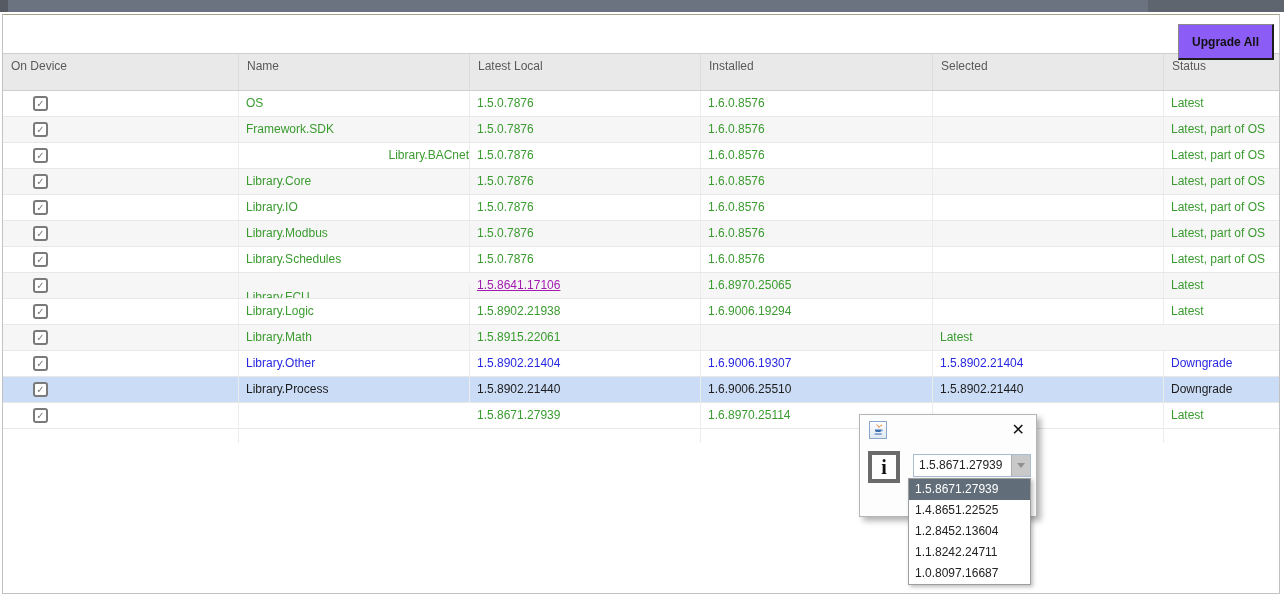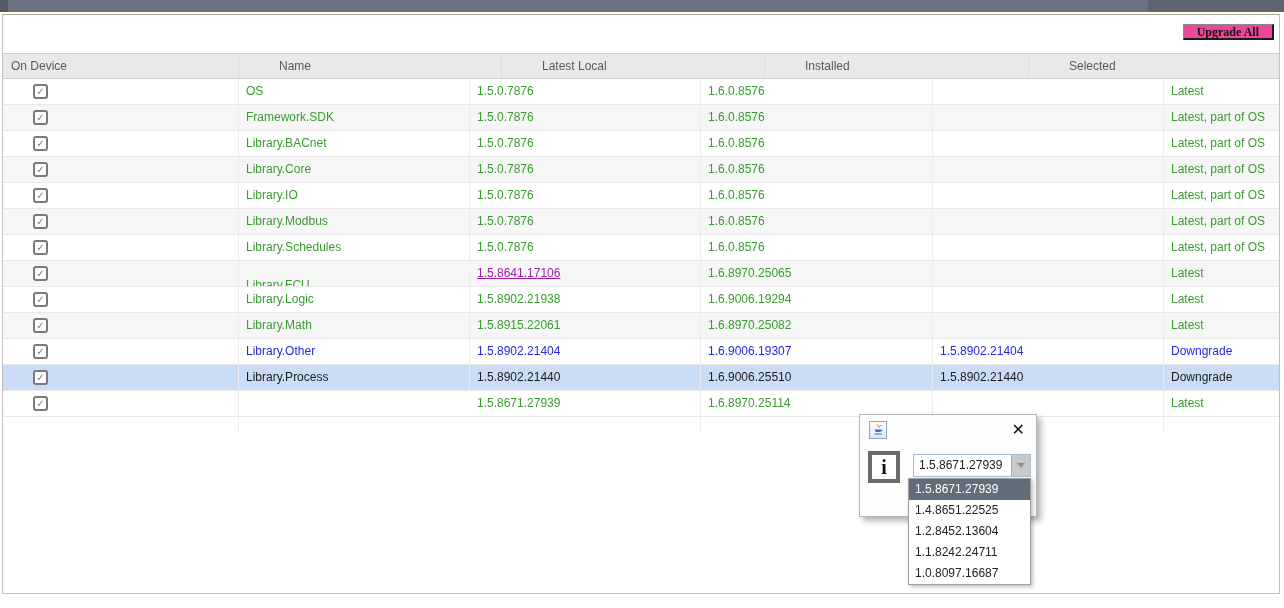--- a/index.html
+++ b/index.html
@@ -9,29 +9,29 @@
   
   .topbar { position:absolute; left:0; top:0; width:1284px; height:12px; background:#6b7380; }
   .topbar .seg-left  { position:absolute; left:0; top:0; width:8px; height:12px; background:#565b63; }
   .topbar .seg-right { position:absolute; right:0; top:0; width:136px; height:12px; background:#5e656e; }
 
   
   .frame { position:absolute; left:2px; top:14px; width:1278px; height:580px;
            background:#fff; border:1px solid #c2c2c2; border-top:1px solid #a8a489; }
 
   .toolbar { position:relative; height:38px; }
-  .upgrade-all { position:absolute; right:5px; top:9px; height:16px; padding:0 13px;
-                 background:#ec4899; color:#111; font-weight:bold; font-size:12px;
-                 font-family:Liberation Serif, serif;
+  .upgrade-all { position:absolute; right:5px; top:9px; height:36px; padding:0 13px;
+                 background:#8b5cf6; color:#111; font-weight:bold; font-size:12px;
+                 font-family:Liberation Sans, sans-serif;
                  border:1px solid #8a8a8a; border-right:2px solid #1c1c1c; border-bottom:2px solid #1c1c1c;
                  cursor:pointer; }
 
   
   .thead { display:grid; grid-template-columns:236px 231px 231px 232px 231px auto;
-           height:26px; background:#e9e9e9; border-top:1px solid #cfcfcf; border-bottom:1px solid #cfcfcf;gap:32px; }
+           height:38px; background:#e9e9e9; border-top:1px solid #cfcfcf; border-bottom:1px solid #cfcfcf; }
   .th { font-size:12px; color:#5a5a5a; line-height:24px; padding-left:8px;
         border-right:1px solid #dcdcdc; overflow:hidden; white-space:nowrap; }
   .th:last-child { border-right:none; }
 
   .tr { display:grid; grid-template-columns:236px 231px 231px 232px 231px auto;
         height:26px; border-bottom:1px solid #e8e8e8; background:#fff; }
   .tr.alt { background:#f6f6f6; }
   .tr.hl  { background:#cbdcf6; }
   .td { font-size:12px; line-height:25px; padding-left:7px; border-right:1px solid #ececec;
         overflow:hidden; white-space:nowrap; }
@@ -103,21 +103,21 @@
         <div class="tr alt">
           <div class="td cb"><span class="checkbox">✓</span></div>
           <div class="td" style="color: rgb(58, 155, 47);">Framework.SDK</div>
           <div class="td" style="color: rgb(58, 155, 47);">1.5.0.7876</div>
           <div class="td" style="color: rgb(58, 155, 47);">1.6.0.8576</div>
           <div class="td" style="color: rgb(58, 155, 47);"></div>
           <div class="td" style="color: rgb(58, 155, 47);">Latest, part of OS</div>
         </div>
         <div class="tr">
           <div class="td cb"><span class="checkbox">✓</span></div>
-          <div class="td" style="color: rgb(58, 155, 47);">Library.BACnet</div>
+          <div class="td" style="color: rgb(58, 155, 47); text-align: right;">Library.BACnet</div>
           <div class="td" style="color: rgb(58, 155, 47);">1.5.0.7876</div>
           <div class="td" style="color: rgb(58, 155, 47);">1.6.0.8576</div>
           <div class="td" style="color: rgb(58, 155, 47);"></div>
           <div class="td" style="color: rgb(58, 155, 47);">Latest, part of OS</div>
         </div>
         <div class="tr alt">
           <div class="td cb"><span class="checkbox">✓</span></div>
           <div class="td" style="color: rgb(58, 155, 47);">Library.Core</div>
           <div class="td" style="color: rgb(58, 155, 47);">1.5.0.7876</div>
           <div class="td" style="color: rgb(58, 155, 47);">1.6.0.8576</div>
@@ -161,21 +161,20 @@
           <div class="td" style="color: rgb(58, 155, 47);">Library.Logic</div>
           <div class="td" style="color: rgb(58, 155, 47);">1.5.8902.21938</div>
           <div class="td" style="color: rgb(58, 155, 47);">1.6.9006.19294</div>
           <div class="td" style="color: rgb(58, 155, 47);"></div>
           <div class="td" style="color: rgb(58, 155, 47);">Latest</div>
         </div>
         <div class="tr alt">
           <div class="td cb"><span class="checkbox">✓</span></div>
           <div class="td" style="color: rgb(58, 155, 47);">Library.Math</div>
           <div class="td" style="color: rgb(58, 155, 47);">1.5.8915.22061</div>
-          <div class="td" style="color: rgb(58, 155, 47);">1.6.8970.25082</div>
           <div class="td" style="color: rgb(58, 155, 47);"></div>
           <div class="td" style="color: rgb(58, 155, 47);">Latest</div>
         </div>
         <div class="tr">
           <div class="td cb"><span class="checkbox">✓</span></div>
           <div class="td" style="color: rgb(39, 39, 227);">Library.Other</div>
           <div class="td" style="color: rgb(39, 39, 227);">1.5.8902.21404</div>
           <div class="td" style="color: rgb(39, 39, 227);">1.6.9006.19307</div>
           <div class="td" style="color: rgb(39, 39, 227);">1.5.8902.21404</div>
           <div class="td" style="color: rgb(39, 39, 227);">Downgrade</div>

